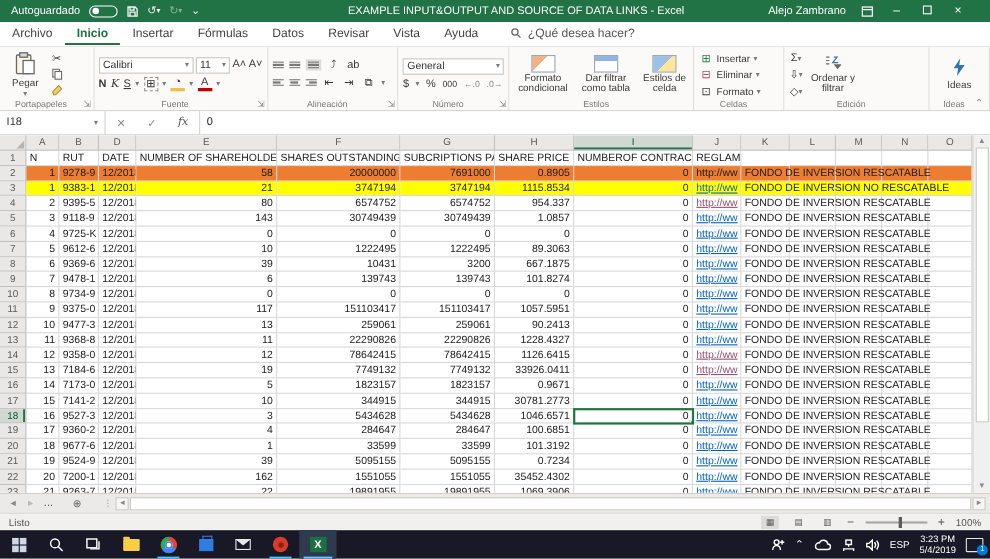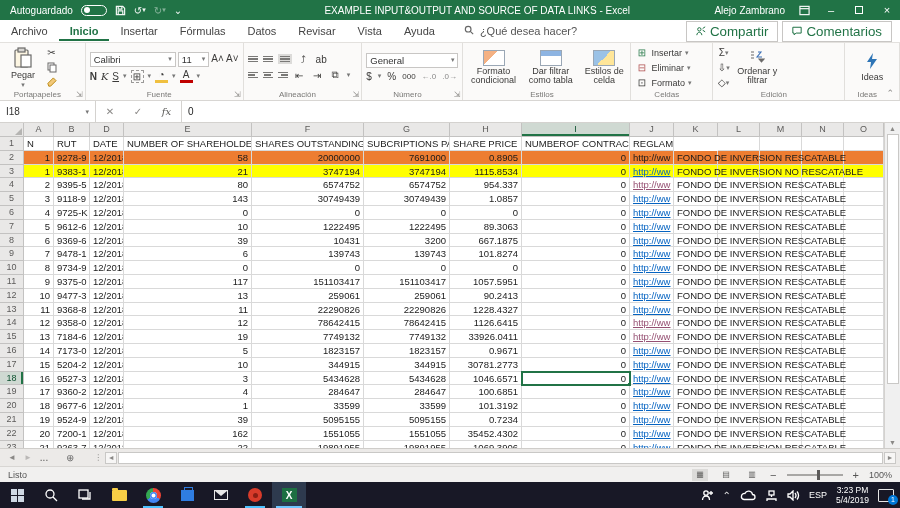--- a/index.html
+++ b/index.html
@@ -7,21 +7,21 @@
   .app { position:relative; width:900px; height:508px; display:flex; flex-direction:column; }
 
   
   .titlebar { height:20px; background:#217346; color:#fff; display:flex; align-items:center; font-size:10px; flex:0 0 auto; }
   .qat { display:flex; align-items:center; gap:8px; padding-left:10px; width:240px; }
   .ag-toggle { width:26px; height:11px; border:1px solid #fff; border-radius:6px; position:relative; }
   .ag-toggle .knob { position:absolute; left:2px; top:1.5px; width:6px; height:6px; border-radius:50%; background:#fff; }
   .qbtn { display:inline-flex; align-items:center; color:#fff; opacity:.95; }
   .qbtn.dim { opacity:.45; }
   .tb-title { flex:1; text-align:center; font-size:10px; white-space:nowrap; overflow:hidden; }
-  .tb-right { display:flex; align-items:center; gap:14px; padding-right:6px; }
+  .tb-right { display:flex; align-items:center; gap:14px; padding-right:22px; }
   .winbtn { font-size:11px; line-height:20px; width:14px; text-align:center; }
   .restore-glyph { width:8px; height:8px; border:1px solid #fff; display:inline-block; }
 
   
   .menubar { height:23px; background:#fff; display:flex; align-items:center; font-size:11px; color:#444; border-bottom:1px solid #e3e1de; flex:0 0 auto; }
   .mtabs { display:flex; align-items:center; }
   .mtab { padding:4px 11px; white-space:nowrap; }
   .mtab.active { color:#217346; font-weight:bold; box-shadow:inset 0 -2px 0 #217346; }
   .msearch { display:flex; align-items:center; gap:6px; margin-left:18px; color:#555; }
   .mright { margin-left:auto; display:flex; align-items:center; gap:4px; padding-right:8px; }
@@ -173,39 +173,20 @@
       </div>
     <div class="msearch">
       <span>
         <svg width="10" height="10" viewBox="0 0 12 12" style="stroke:#666;fill:none;stroke-width:1.4;">
             <circle cx="5" cy="5" r="3.4"></circle>
             <path d="M7.6 7.6L11 11"></path>
           </svg>
       </span>
       <span>¿Qué desea hacer?</span>
     </div>
-    <div class="mright">
-      <button class="mrbtn">
-        <span>
-          <svg width="10" height="10" viewBox="0 0 12 12" style="stroke:#217346;fill:none;stroke-width:1.2;">
-              <circle cx="4" cy="4" r="2"></circle>
-              <path d="M1 11c0-2 1.5-3.5 3-3.5S7 9 7 11M8 3l3-2M8 5l3 2"></path>
-            </svg>
-        </span>
-        <span>Compartir</span>
-      </button>
-      <button class="mrbtn">
-        <span>
-          <svg width="10" height="10" viewBox="0 0 12 12" style="stroke:#217346;fill:none;stroke-width:1.2;">
-              <path d="M1 1.5h10v7H5l-2.5 2v-2H1z"></path>
-            </svg>
-        </span>
-        <span>Comentarios</span>
-      </button>
-    </div>
   </div>
 
   <div class="ribbon">
     <div class="rgroup" style="width:88px;">
       <div class="rbody">
         <div class="bigbtn">
           <svg width="20" height="22" viewBox="0 0 20 22" style="stroke:#6a6968;fill:#fdf6e3;stroke-width:1.2;">
               <rect x="2" y="3" width="13" height="17" rx="1"></rect>
               <rect x="5" y="1" width="7" height="4" fill="#d8d6d3"></rect>
               <rect x="8" y="8" width="10" height="12" fill="#fff"></rect>
@@ -708,21 +689,21 @@
           <div class="gc l" style="width: 44px;"><span class="lnk blue">http://ww</span></div>
           <div class="gc l spill" style="width: 44px;">FONDO DE INVERSION RESCATABLE</div>
           <div class="gc l" style="width: 42px;"></div>
           <div class="gc l" style="width: 42px;"></div>
           <div class="gc l" style="width: 42px;"></div>
           <div class="gc l" style="width: 40px;"></div>
         </div>
         <div class="grow">
           <div class="rowhdr" style="width: 24px;">17</div>
           <div class="gc r" style="width: 30px;">15</div>
-          <div class="gc r" style="width: 36px;">5204-2</div>
+          <div class="gc r" style="width: 36px;">7141-2</div>
           <div class="gc l" style="width: 34px;">12/2018</div>
           <div class="gc r" style="width: 128px;">10</div>
           <div class="gc r" style="width: 112px;">344915</div>
           <div class="gc r" style="width: 86px;">344915</div>
           <div class="gc r" style="width: 72px;">30781.2773</div>
           <div class="gc r" style="width: 108px;">0</div>
           <div class="gc l" style="width: 44px;"><span class="lnk blue">http://ww</span></div>
           <div class="gc l spill" style="width: 44px;">FONDO DE INVERSION RESCATABLE</div>
           <div class="gc l" style="width: 42px;"></div>
           <div class="gc l" style="width: 42px;"></div>

